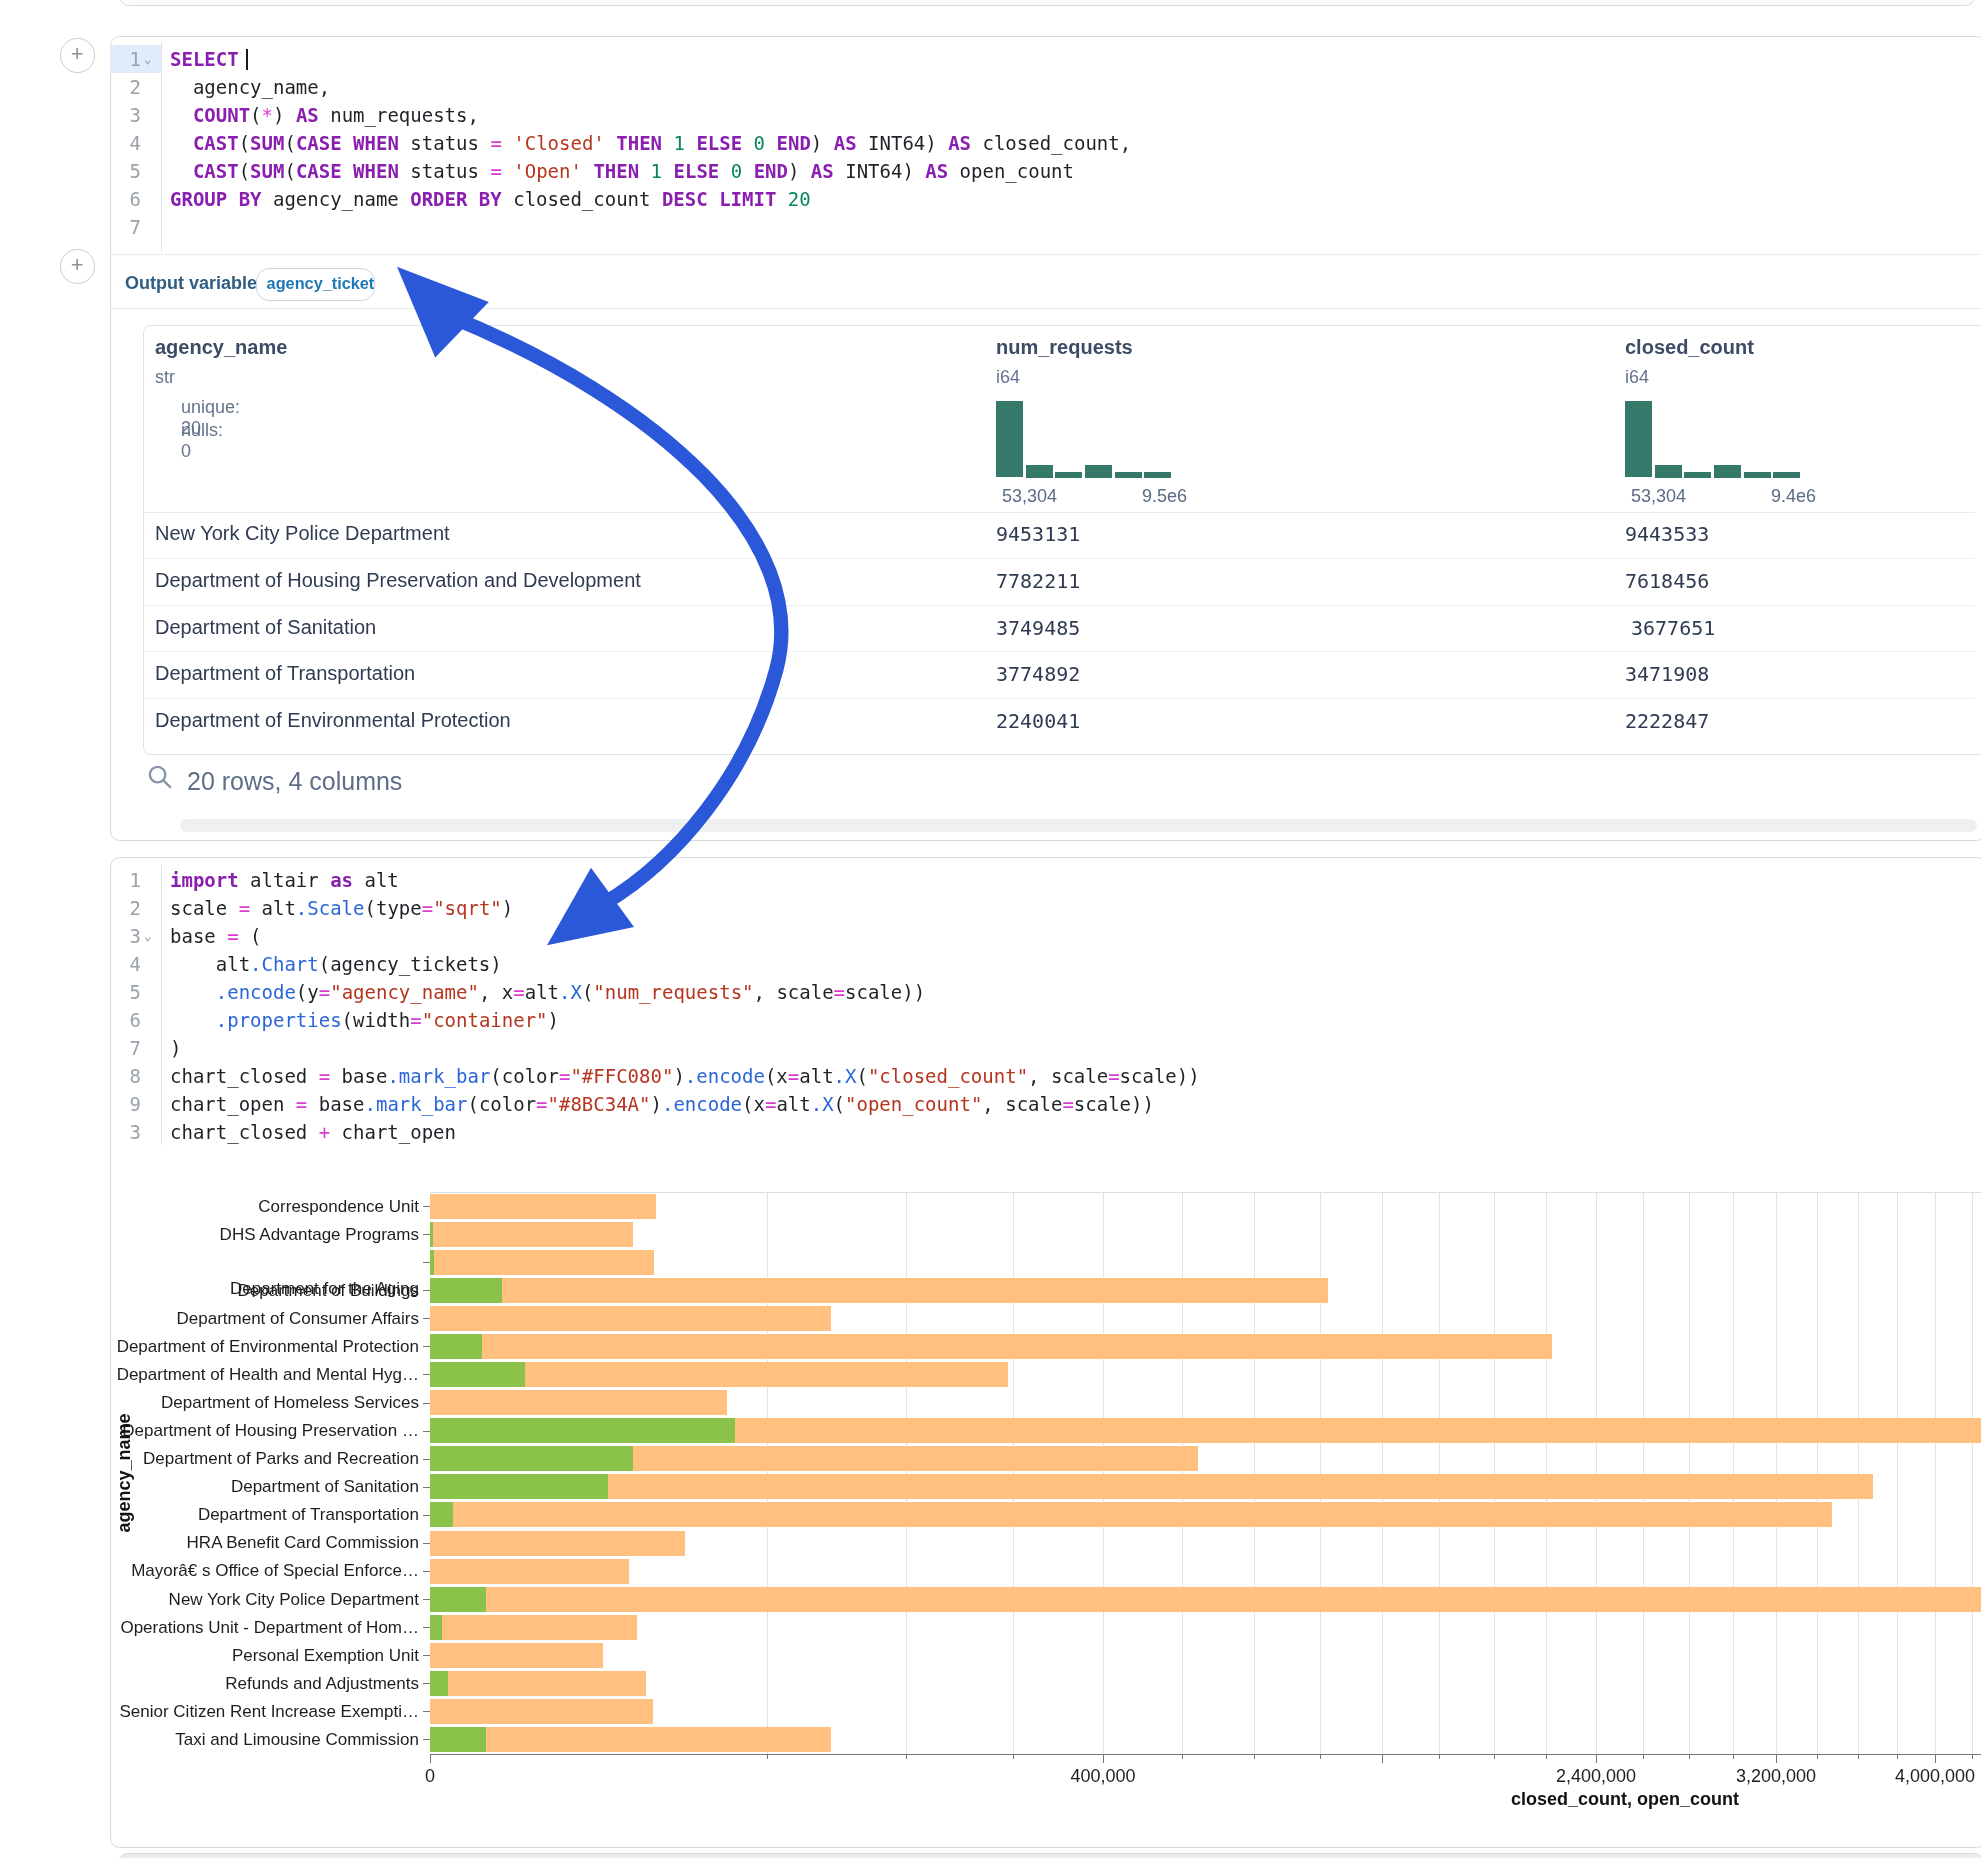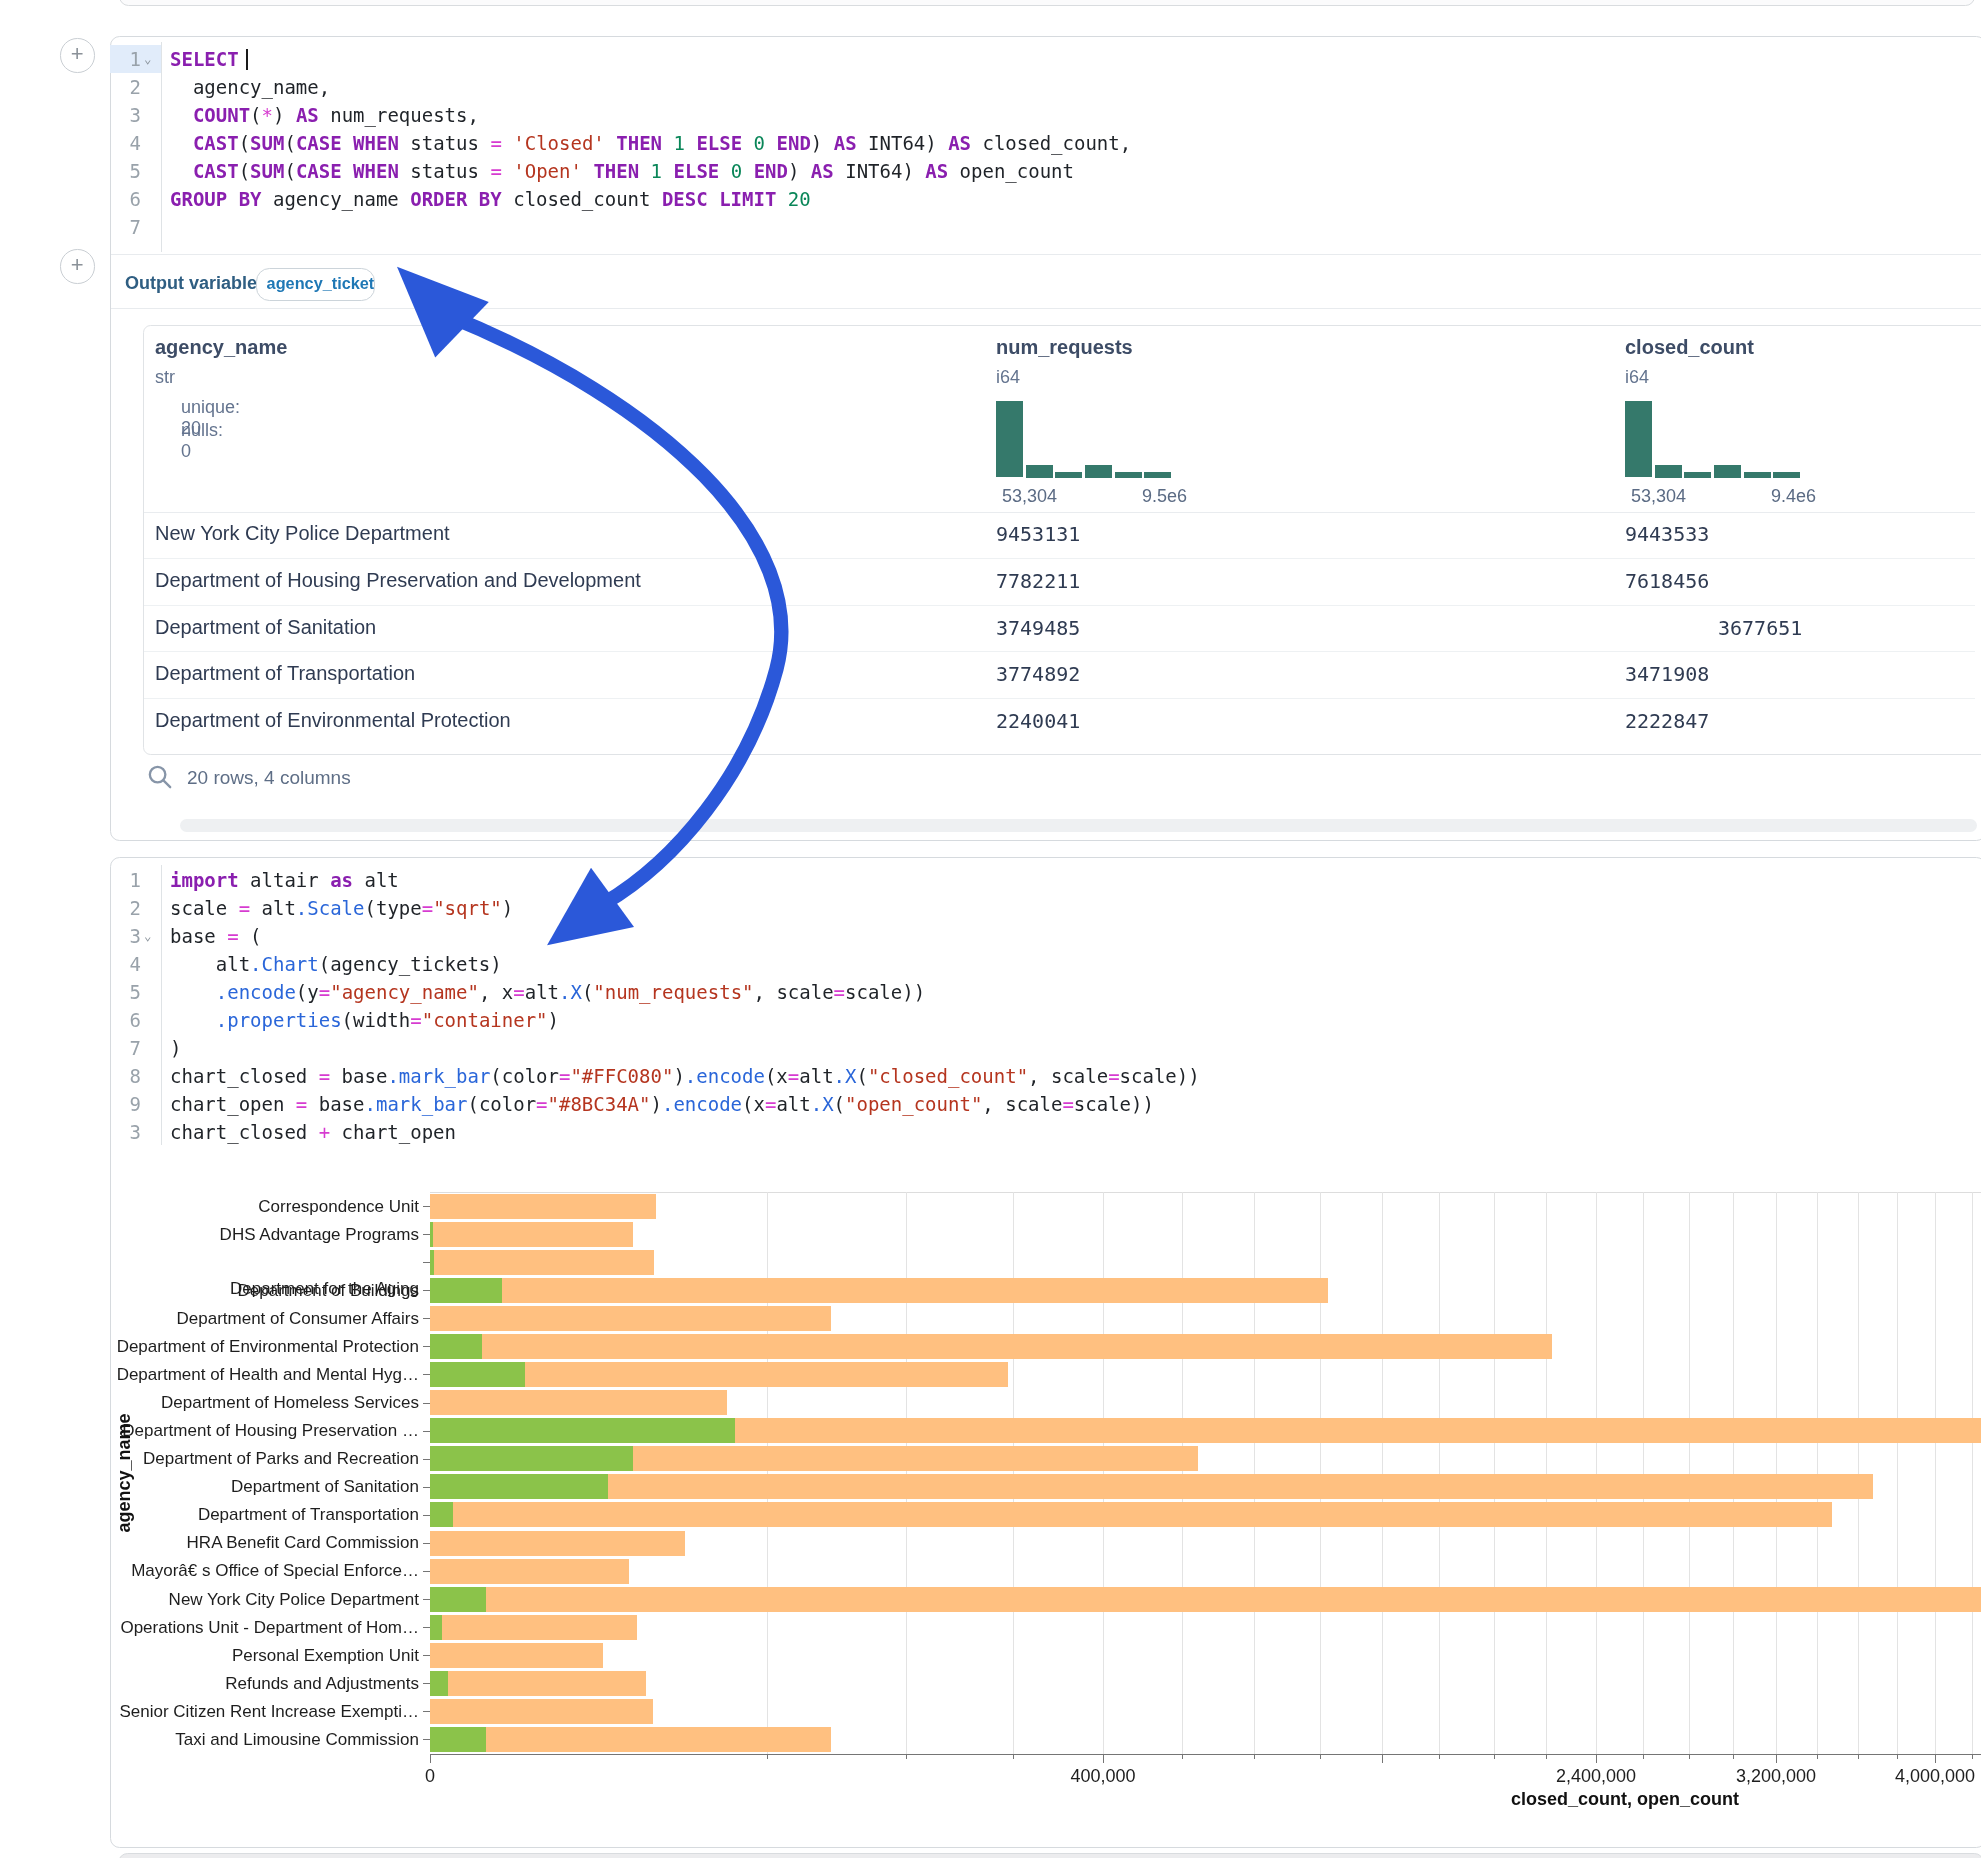--- a/index.html
+++ b/index.html
@@ -34,21 +34,21 @@
   
   .tbl-card{position:absolute;background:#fff;border:1.4px solid #e0e3e6;border-radius:7.6px;z-index:4;}
   .col-name{position:absolute;font-size:20px;font-weight:bold;color:#3d4c66;z-index:6;}
   .col-type{position:absolute;font-size:18px;color:#64748f;z-index:6;}
   .col-stat{position:absolute;font-size:18px;color:#64748f;z-index:6;margin-left:26px;}
   .hist-bar{position:absolute;background:#35796b;z-index:6;}
   .hist-lbl{position:absolute;font-size:18px;color:#5b6b84;z-index:6;}
   .row-sep{position:absolute;height:1px;background:#eef1f3;z-index:6;}
   .cell-txt{position:absolute;font-size:20px;color:#2f3b52;white-space:nowrap;z-index:6;}
   .cell-num{font-family:"DejaVu Sans Mono",monospace;}
-  .tbl-footer{position:absolute;font-size:19px;color:#5e6e86;z-index:6;}
+  .tbl-footer{position:absolute;font-size:25px;color:#5e6e86;z-index:6;}
   .scroll-track{position:absolute;background:#eef0f2;border-radius:6.7px;z-index:6;}
   
   .grid-v{position:absolute;width:1px;background:#e3e3e3;z-index:5;}
   .bar{position:absolute;z-index:6;}
   .ylab{position:absolute;font-size:17px;color:#1e1e1e;text-align:right;white-space:nowrap;
     height:21px;line-height:21px;z-index:6;}
   .ytick{position:absolute;width:6.7px;height:1.4px;background:#757575;z-index:6;}
   .xtick{position:absolute;width:1.4px;background:#757575;z-index:6;}
   .xlab{position:absolute;font-size:18px;color:#1e1e1e;text-align:center;width:134px;z-index:6;}
   .axis-line{position:absolute;height:1.4px;background:#757575;z-index:6;}
@@ -150,21 +150,21 @@
       <div class="cell-txt cell-num" style="left:1625px;top:522px;">9443533</div>
       <div class="row-sep" style="left:144px;top:558px;width:1831px;"></div>
       <div style="position:absolute;left:144px;top:512px;width:1831px;height:45px;z-index:5;"></div>
       <div class="cell-txt" style="left:155px;top:569px;">Department of Housing Preservation and Development</div>
       <div class="cell-txt cell-num" style="left:996px;top:569px;">7782211</div>
       <div class="cell-txt cell-num" style="left:1625px;top:569px;">7618456</div>
       <div class="row-sep" style="left:144px;top:605px;width:1831px;"></div>
       <div style="position:absolute;left:144px;top:559px;width:1831px;height:45px;z-index:5;"></div>
       <div class="cell-txt" style="left:155px;top:616px;">Department of Sanitation</div>
       <div class="cell-txt cell-num" style="left:996px;top:616px;">3749485</div>
-      <div class="cell-txt cell-num" style="left:1718px;top:616px;">3677651</div>
+      <div class="cell-txt cell-num" style="left:1631px;top:616px;">3677651</div>
       <div class="row-sep" style="left:144px;top:651px;width:1831px;"></div>
       <div style="position:absolute;left:144px;top:606px;width:1831px;height:45px;z-index:5;"></div>
       <div class="cell-txt" style="left:155px;top:662px;">Department of Transportation</div>
       <div class="cell-txt cell-num" style="left:996px;top:662px;">3774892</div>
       <div class="cell-txt cell-num" style="left:1625px;top:662px;">3471908</div>
       <div class="row-sep" style="left:144px;top:698px;width:1831px;"></div>
       <div style="position:absolute;left:144px;top:653px;width:1831px;height:45px;z-index:5;"></div>
       <div class="cell-txt" style="left:155px;top:709px;">Department of Environmental Protection</div>
       <div class="cell-txt cell-num" style="left:996px;top:709px;">2240041</div>
       <div class="cell-txt cell-num" style="left:1625px;top:709px;">2222847</div>

